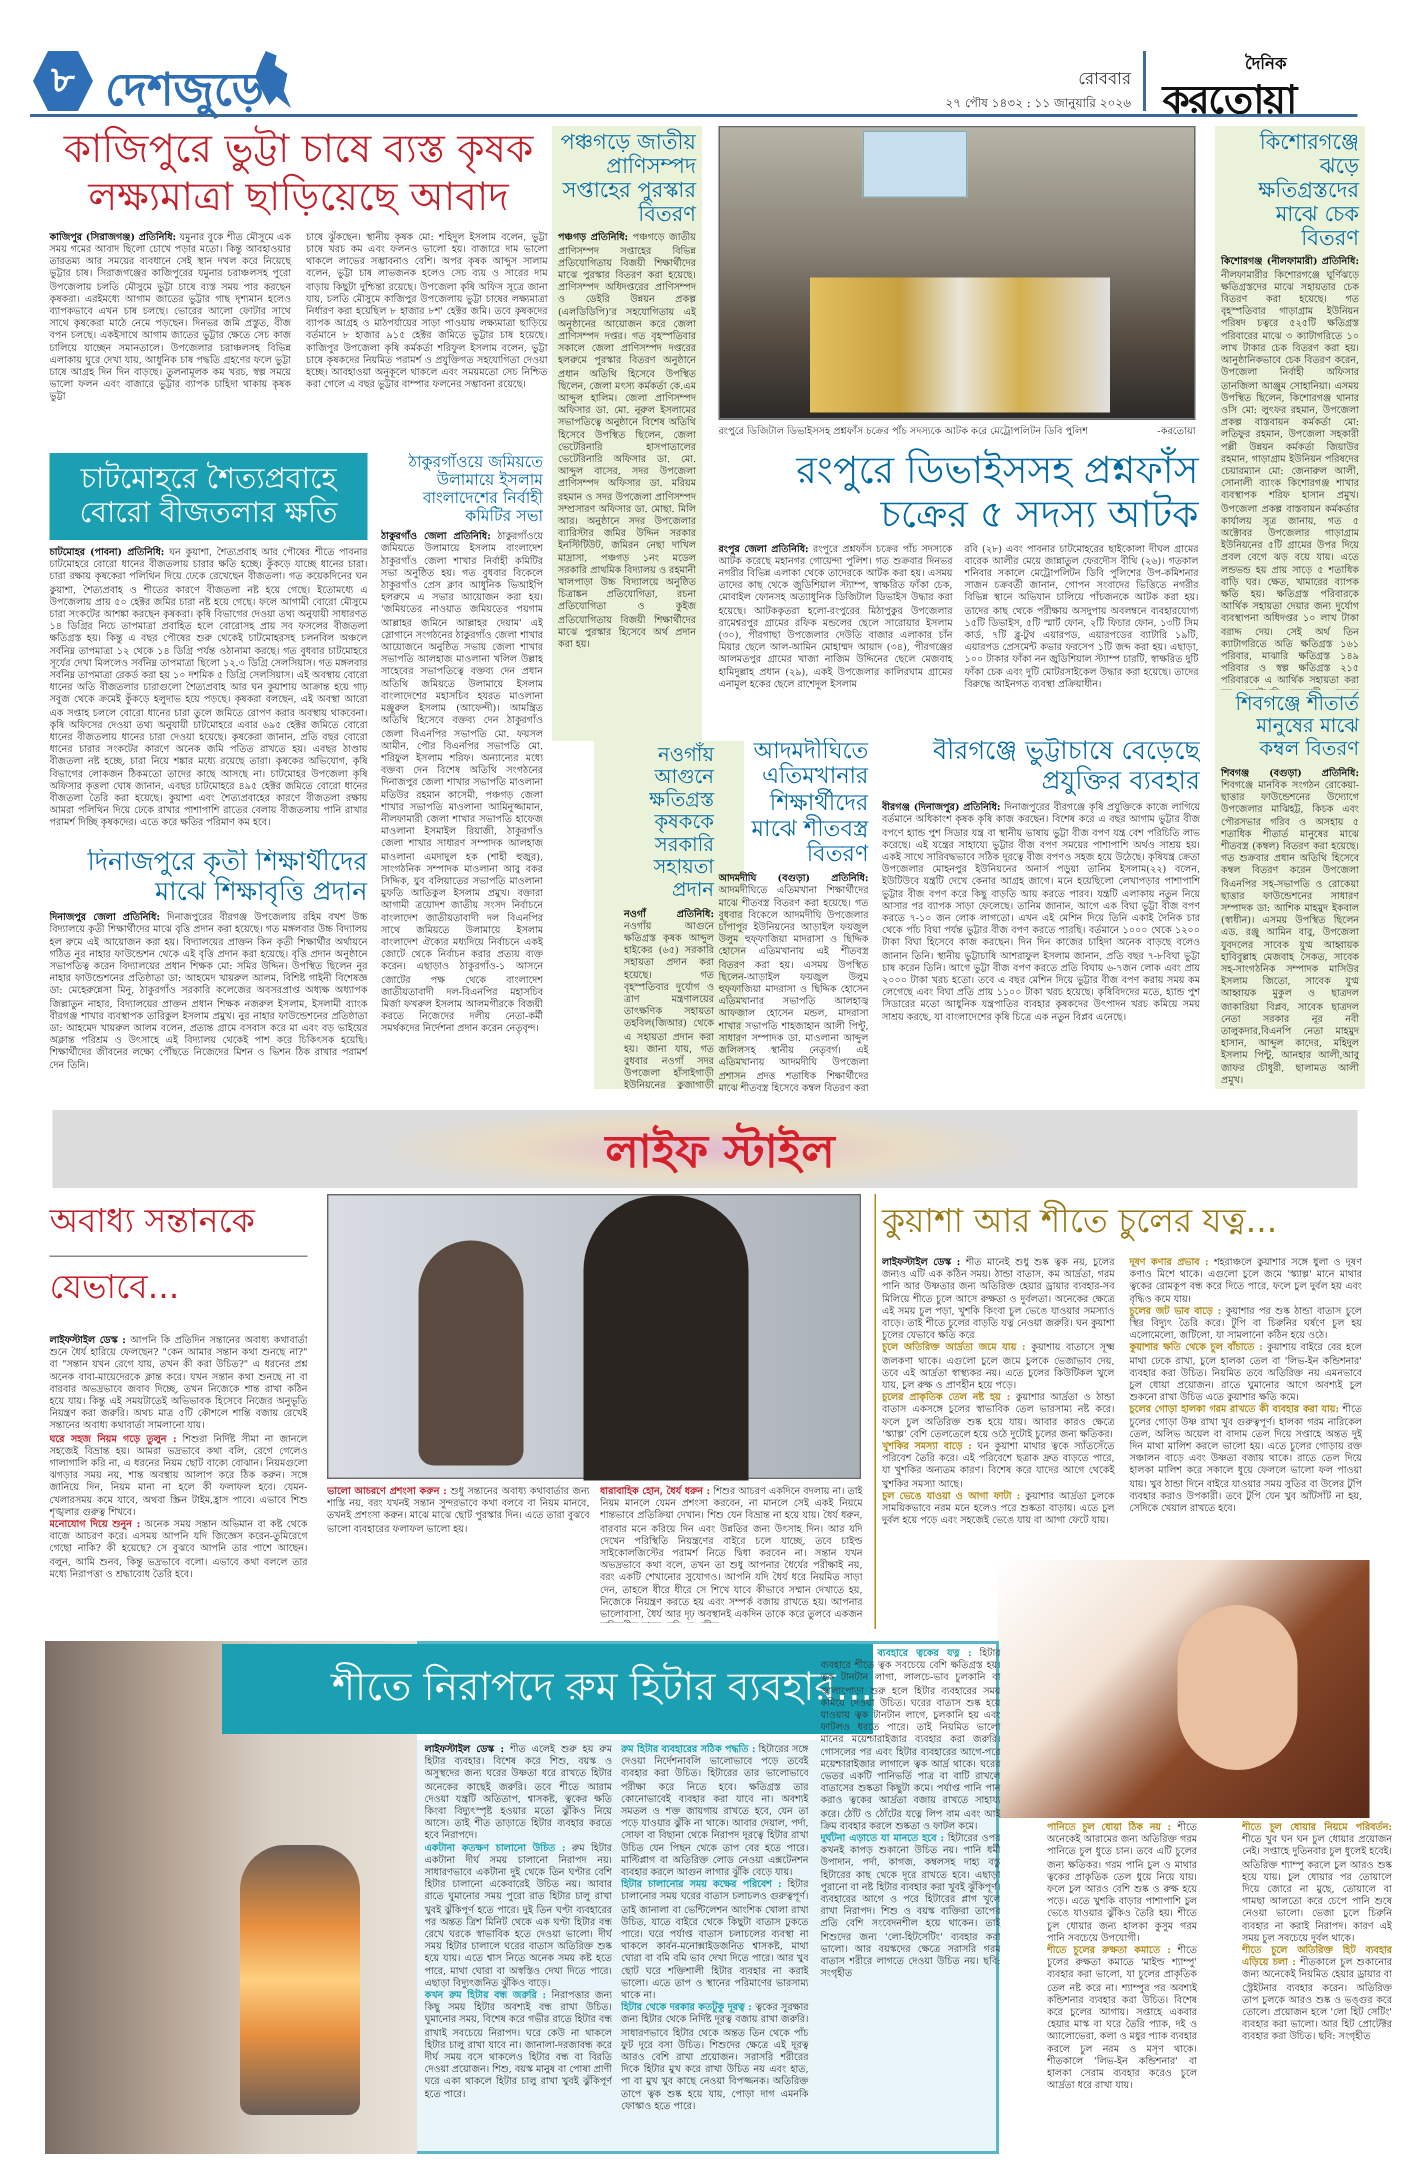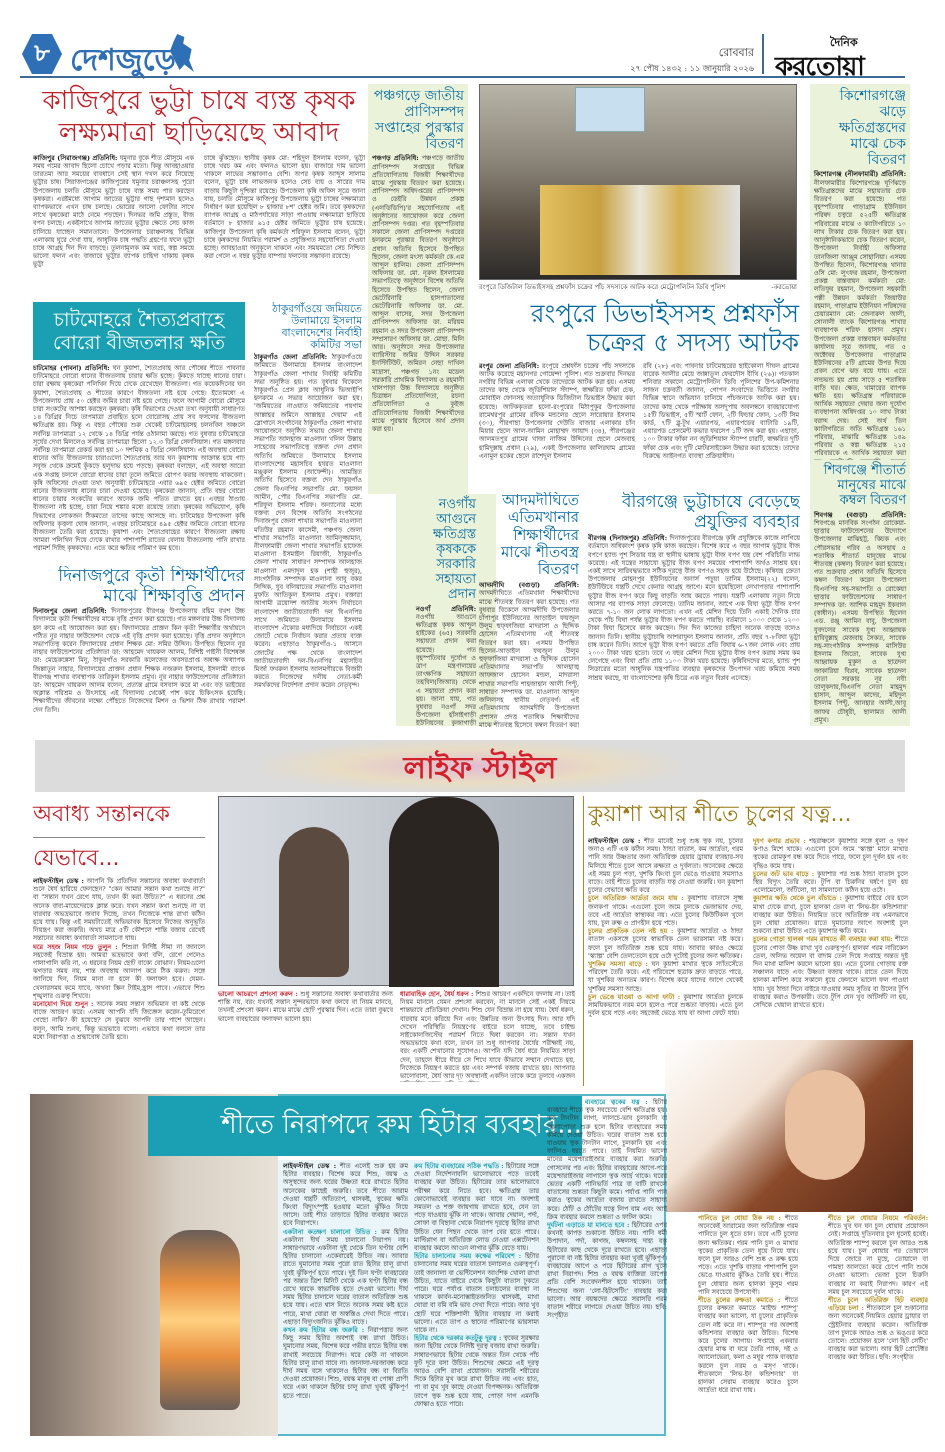--- a/index.html
+++ b/index.html
@@ -128,21 +128,21 @@
   <p class="body-text" style="margin-top:3px;"><span class="lead">বীরগঞ্জ (দিনাজপুর) প্রতিনিধি:</span> <span>দিনাজপুরের বীরগঞ্জে কৃষি প্রযুক্তিকে কাজে লাগিয়ে বর্তমানে অধিকাংশ কৃষক কৃষি কাজ করছেন। বিশেষ করে এ বছর আগাম ভুট্টার বীজ বপণে হ্যান্ড পুশ সিডার যন্ত্র বা স্থানীয় ভাষায় ভুট্টা বীজ বপণ যন্ত্র বেশ পরিচিতি লাভ করেছে। এই যন্ত্রের সাহায্যে ভুট্টার বীজ বপণ সময়ের পাশাপাশি অর্থও সাশ্রয় হয়। একই সাথে সারিবদ্ধভাবে সঠিক দূরত্বে বীজ বপণও সহজ হয়ে উঠেছে। কৃষিযন্ত্র ক্রেতা উপজেলার মোহনপুর ইউনিয়নের অনার্স পড়ুয়া তানিম ইসলাম(২২) বলেন, ইউটিউবে যন্ত্রটি দেখে কেনার আগ্রহ জাগে। মনে হয়েছিলো লেখাপড়ার পাশাপাশি ভুট্টার বীজ বপণ করে কিছু বাড়তি আয় করতে পারব। যন্ত্রটি এলাকায় নতুন নিয়ে আসার পর ব্যাপক সাড়া ফেলেছে। তানিম জানান, আগে এক বিঘা ভুট্টা বীজ বপণ করতে ৭-১০ জন লোক লাগতো। এখন এই মেশিন দিয়ে তিনি একাই দৈনিক চার থেকে পাঁচ বিঘা পর্যন্ত ভুট্টার বীজ বপণ করতে পারছি। বর্তমানে ১০০০ থেকে ১২০০ টাকা বিঘা হিসেবে কাজ করছেন। দিন দিন কাজের চাহিদা অনেক বাড়ছে বলেও জানান তিনি। স্থানীয় ভুট্টাচাষি আশরাফুল ইসলাম জানান, প্রতি বছর ৭-৮বিঘা ভুট্টা চাষ করেন তিনি। আগে ভুট্টা বীজ বপণ করতে প্রতি বিঘায় ৬-৭জন লোক এবং প্রায় ২০০০ টাকা খরচ হতো। তবে এ বছর মেশিন দিয়ে ভুট্টার বীজ বপণ করায় সময় কম লেগেছে এবং বিঘা প্রতি প্রায় ১১০০ টাকা খরচ হয়েছে। কৃষিবিদদের মতে, হ্যান্ড পুশ সিডারের মতো আধুনিক যন্ত্রপাতির ব্যবহার কৃষকদের উৎপাদন খরচ কমিয়ে সময় সাশ্রয় করছে, যা বাংলাদেশের কৃষি চিত্রে এক নতুন বিপ্লব এনেছে।</span></p>
 </div>
 
 <div class="abs lifestyle-band"></div>
 <div class="abs lifestyle-orn"></div>
 <div class="abs lifestyle-title">লাইফ স্টাইল</div>
 
 <div class="abs" style="left:33px;top:796px;width:172px;">
   <div style="font-family:'DejaVu Sans',sans-serif;font-size:22px;color:#c0202a;border-bottom:1px solid #888;padding-bottom:4px;">অবাধ্য সন্তানকে</div>
   <div style="font-family:'DejaVu Sans',sans-serif;font-size:22px;color:#c0202a;padding-top:2px;">যেভাবে...</div>
-  <div style="margin-top:0;height:214px;overflow:hidden;">
+  <div style="margin-top:12px;height:214px;overflow:hidden;">
     <p class="body-text"><span class="lead">লাইফস্টাইল ডেস্ক :</span> <span>আপনি কি প্রতিদিন সন্তানের অবাধ্য কথাবার্তা শুনে ধৈর্য হারিয়ে ফেলছেন? "কেন আমার সন্তান কথা শুনছে না?" বা "সন্তান যখন রেগে যায়, তখন কী করা উচিত?" এ ধরনের প্রশ্ন অনেক বাবা-মায়েদেরকে ক্লান্ত করে। যখন সন্তান কথা শুনছে না বা বারবার অভদ্রভাবে জবাব দিচ্ছে, তখন নিজেকে শান্ত রাখা কঠিন হয়ে যায়। কিন্তু এই সময়টাতেই অভিভাবক হিসেবে নিজের অনুভূতি নিয়ন্ত্রণ করা জরুরি। অথচ মাত্র ৫টি কৌশলে শান্তি বজায় রেখেই সন্তানের অবাধ্য কথাবার্তা সামলানো যায়।</span></p>
     <p class="body-text"><span class="sub-red">ঘরে সহজ নিয়ম গড়ে তুলুন :</span> <span>শিশুরা নির্দিষ্ট সীমা না জানলে সহজেই বিভ্রান্ত হয়। আমরা ভদ্রভাবে কথা বলি, রেগে গেলেও গালাগালি করি না, এ ধরনের নিয়ম ছোট বাক্যে বোঝান। নিয়মগুলো ঝগড়ার সময় নয়, শান্ত অবস্থায় আলাপ করে ঠিক করুন। সঙ্গে জানিয়ে দিন, নিয়ম মানা না হলে কী ফলাফল হবে। যেমন-খেলারসময় কমে যাবে, অথবা স্ক্রিন টাইম,হ্রাস পাবে। এভাবে শিশু শৃঙ্খলার গুরুত্ব শিখবে।</span></p>
     <p class="body-text"><span class="sub-red">মনোযোগ দিয়ে শুনুন :</span> <span>অনেক সময় সন্তান অভিমান বা কষ্ট থেকে বাজে আচরণ করে। এসময় আপনি যদি জিজ্ঞেস করেন-তুমিরেগে গেছো নাকি? কী হয়েছে? সে বুঝবে আপনি তার পাশে আছেন। বলুন, আমি শুনব, কিন্তু ভদ্রভাবে বলো। এভাবে কথা বললে তার মধ্যে নিরাপত্তা ও শ্রদ্ধাবোধ তৈরি হবে।</span></p>
   </div>
 </div>
 <div class="abs photo" style="left:218px;top:796px;width:356px;height:190px;background:linear-gradient(90deg,#d9dde3 0%,#c3c8cf 50%,#aab0b8 100%);">
   <div style="position:absolute;left:60px;top:30px;width:70px;height:150px;border-radius:35px 35px 10px 10px;background:#5a4a40;"></div>
   <div style="position:absolute;left:170px;top:0;width:110px;height:190px;border-radius:50px 50px 0 0;background:#2b2522;"></div>
 </div>
 <div class="abs" style="left:218px;top:990px;width:175px;height:92px;overflow:hidden;">

